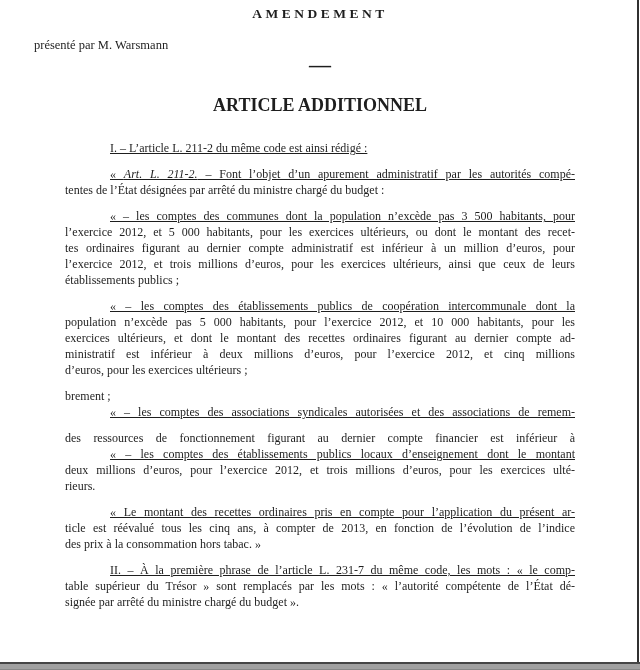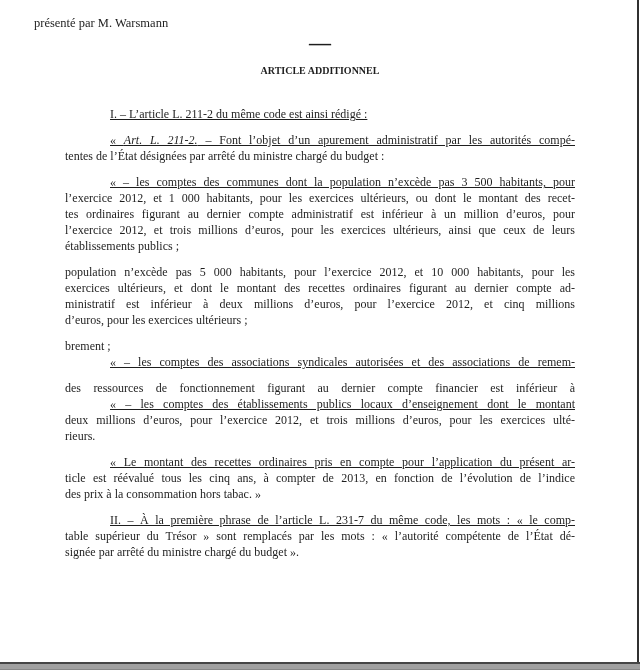--- a/index.html
+++ b/index.html
@@ -31,23 +31,23 @@
     display: block;
     margin-top: 9px;
     height: 8px;
     text-align: center;
     font-size: 22px;
     font-weight: bold;
     line-height: 6px;
     overflow: visible;
   }
   .heading {
-    margin-top: 16px;
+    margin-top: 28px;
     text-align: center;
-    font-size: 10px;
+    font-size: 18px;
     font-weight: bold;
   }
   .heading .hline { line-height: 14px; }
   .docbody {
     margin: 28px 65px 0 65px;
     font-size: 12px;
   }
   .para { margin: 0 0 10px 0; }
   .para:last-child { margin-bottom: 12px; }
   .line { line-height: 16px; }
@@ -72,41 +72,43 @@
     background: #a0a0a0;
     border-top: 2px solid #454545;
     border-bottom: 1px solid #878787;
     box-sizing: border-box;
   }
 </style>
 </head>
 <body>
 
 <div class="page">
+  <div class="title">AMENDEMENT</div>
   <div class="presenter">présenté par M. Warsmann</div>
   <span class="separator">—</span>
   <div class="heading">
     <div class="hline">ARTICLE ADDITIONNEL</div>
   </div>
   <div class="docbody">
       <div class="para">
         <div class="line first last">I. – L’article L. 211-2 du même code est ainsi rédigé :</div>
       </div>
       <div class="para">
         <div class="line first just"><span>« </span><span class="it">Art. L. 211-2.</span><span> – Font l’objet d’un apurement administratif par les autorités compé-</span></div>
         <div class="line last">tentes de l’État désignées par arrêté du ministre chargé du budget :</div>
       </div>
       <div class="para">
         <div class="line first just">« – les comptes des communes dont la population n’excède pas 3 500 habitants, pour</div>
-        <div class="line just">l’exercice 2012, et 1 000 habitants, pour les exercices ultérieurs, ou dont le montant des recet-</div>
+        <div class="line just">l’exercice 2012, et 5 000 habitants, pour les exercices ultérieurs, ou dont le montant des recet-</div>
         <div class="line just">tes ordinaires figurant au dernier compte administratif est inférieur à un million d’euros, pour</div>
         <div class="line just">l’exercice 2012, et trois millions d’euros, pour les exercices ultérieurs, ainsi que ceux de leurs</div>
         <div class="line last">établissements publics ;</div>
       </div>
       <div class="para">
+        <div class="line first just">« – les comptes des établissements publics de coopération intercommunale dont la</div>
         <div class="line just">population n’excède pas 5 000 habitants, pour l’exercice 2012, et 10 000 habitants, pour les</div>
         <div class="line just">exercices ultérieurs, et dont le montant des recettes ordinaires figurant au dernier compte ad-</div>
         <div class="line just">ministratif est inférieur à deux millions d’euros, pour l’exercice 2012, et cinq millions</div>
         <div class="line last">d’euros, pour les exercices ultérieurs ;</div>
       </div>
       <div class="para">
         <div class="line last">brement ;</div>
         <div class="line first just">« – les comptes des associations syndicales autorisées et des associations de remem-</div>
       </div>
       <div class="para">

